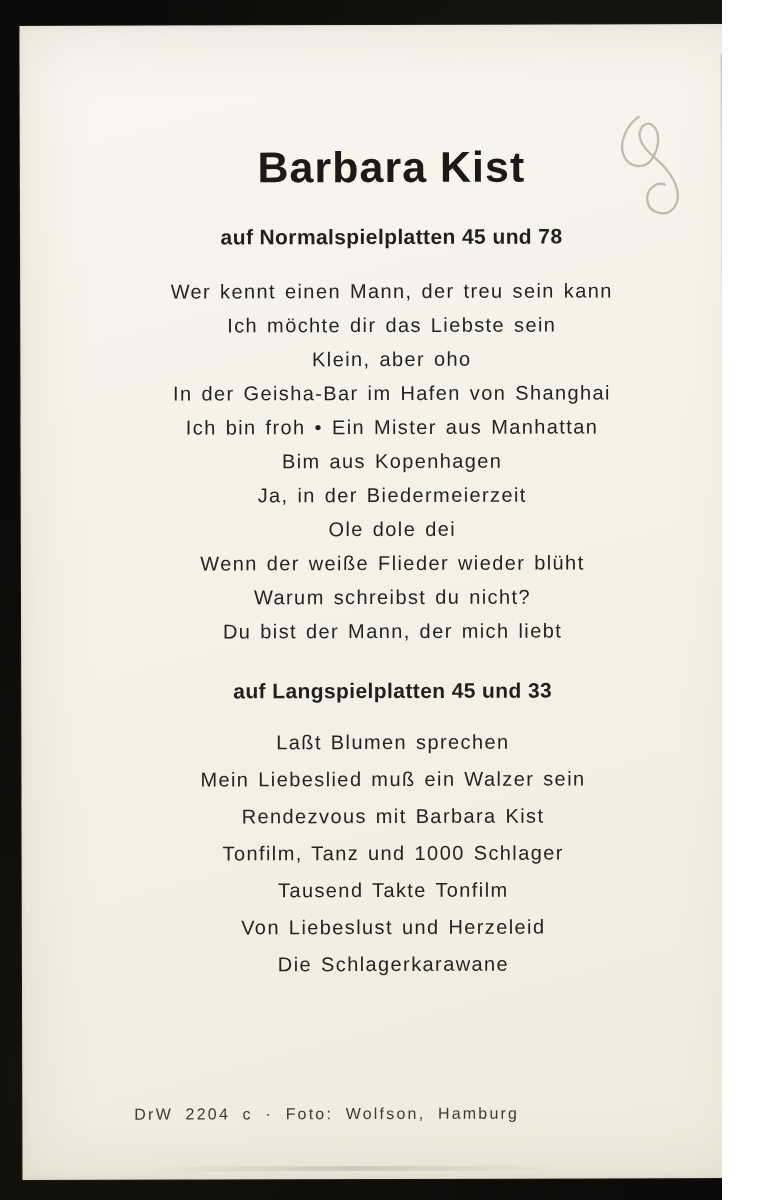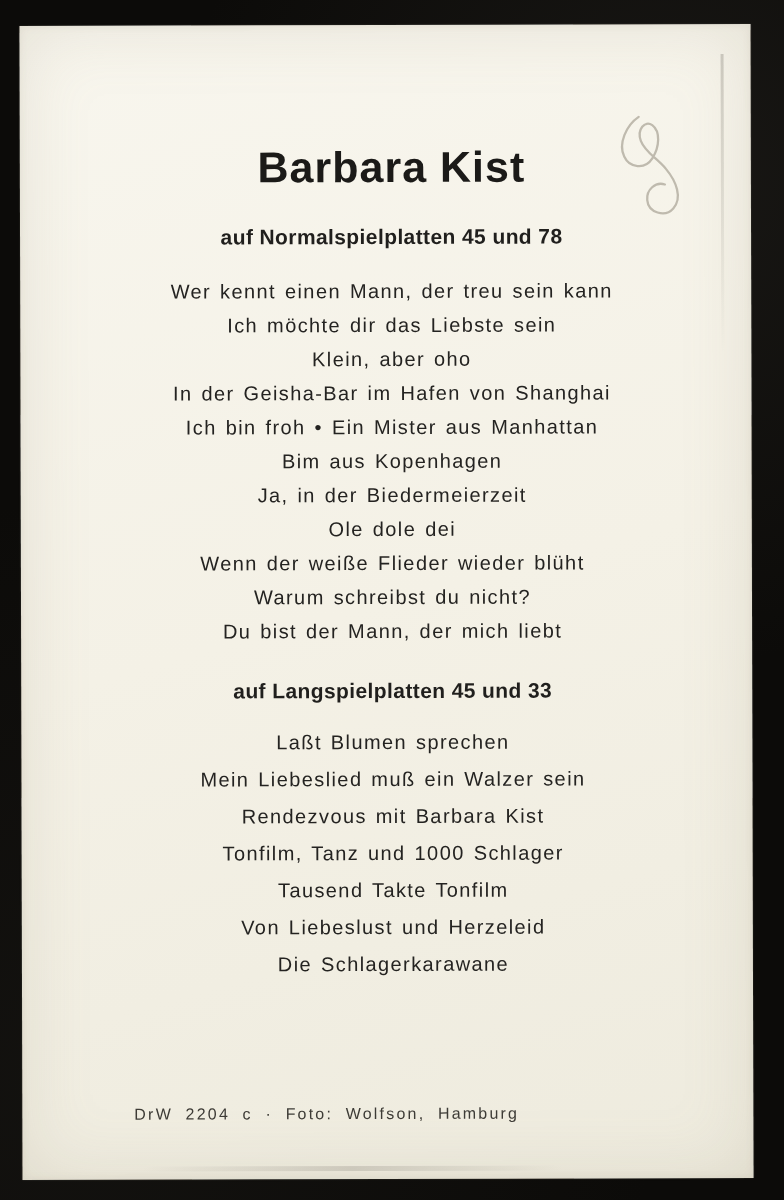--- a/index.html
+++ b/index.html
@@ -1,18 +1,18 @@
 <!DOCTYPE html>
 <html><head>
 <meta charset="utf-8">
 <style>
   html,body{margin:0;padding:0;}
   .stage{
     position:relative;
-    width:784px;height:1200px;
+    width:722px;height:1200px;
     background:
       radial-gradient(circle at 85% 15%, rgba(48,46,42,.35), rgba(0,0,0,0) 40%),
       radial-gradient(circle at 10% 90%, rgba(40,38,34,.25), rgba(0,0,0,0) 45%),
       #0c0b09;
     overflow:hidden;
     font-family:"Liberation Sans", sans-serif;
   }
   .card{
     position:absolute;
     left:21px;top:25px;

